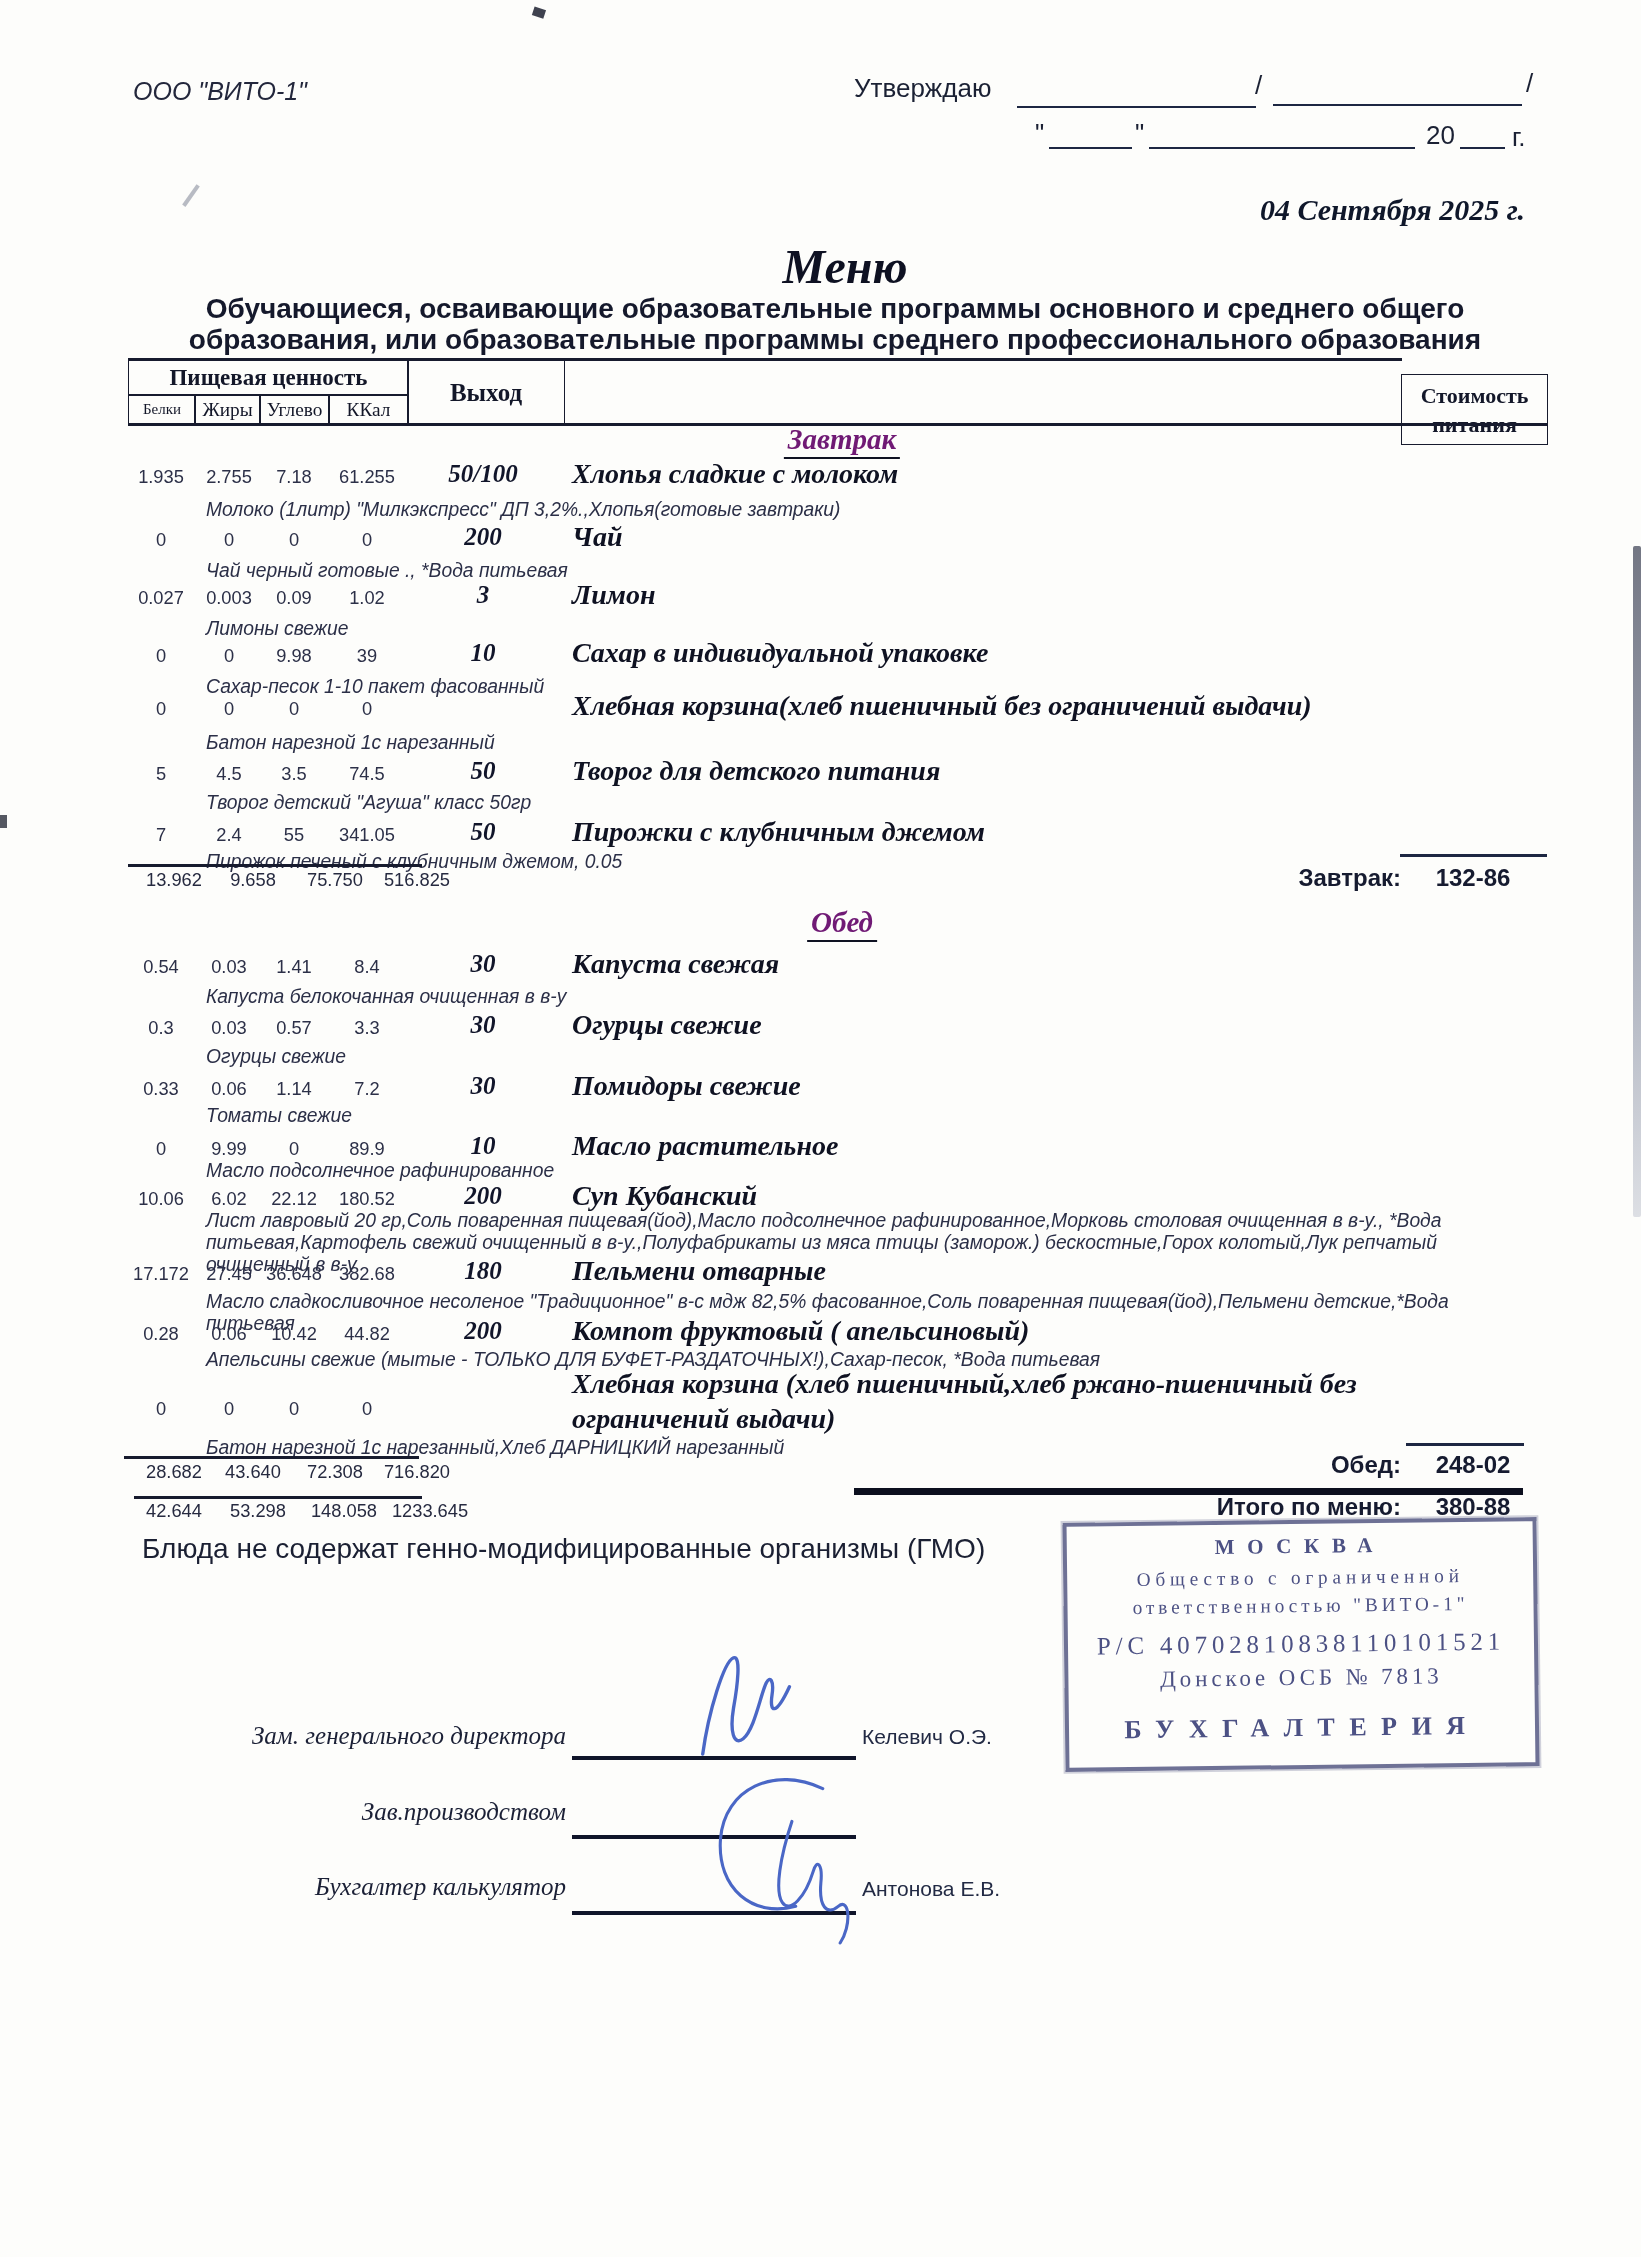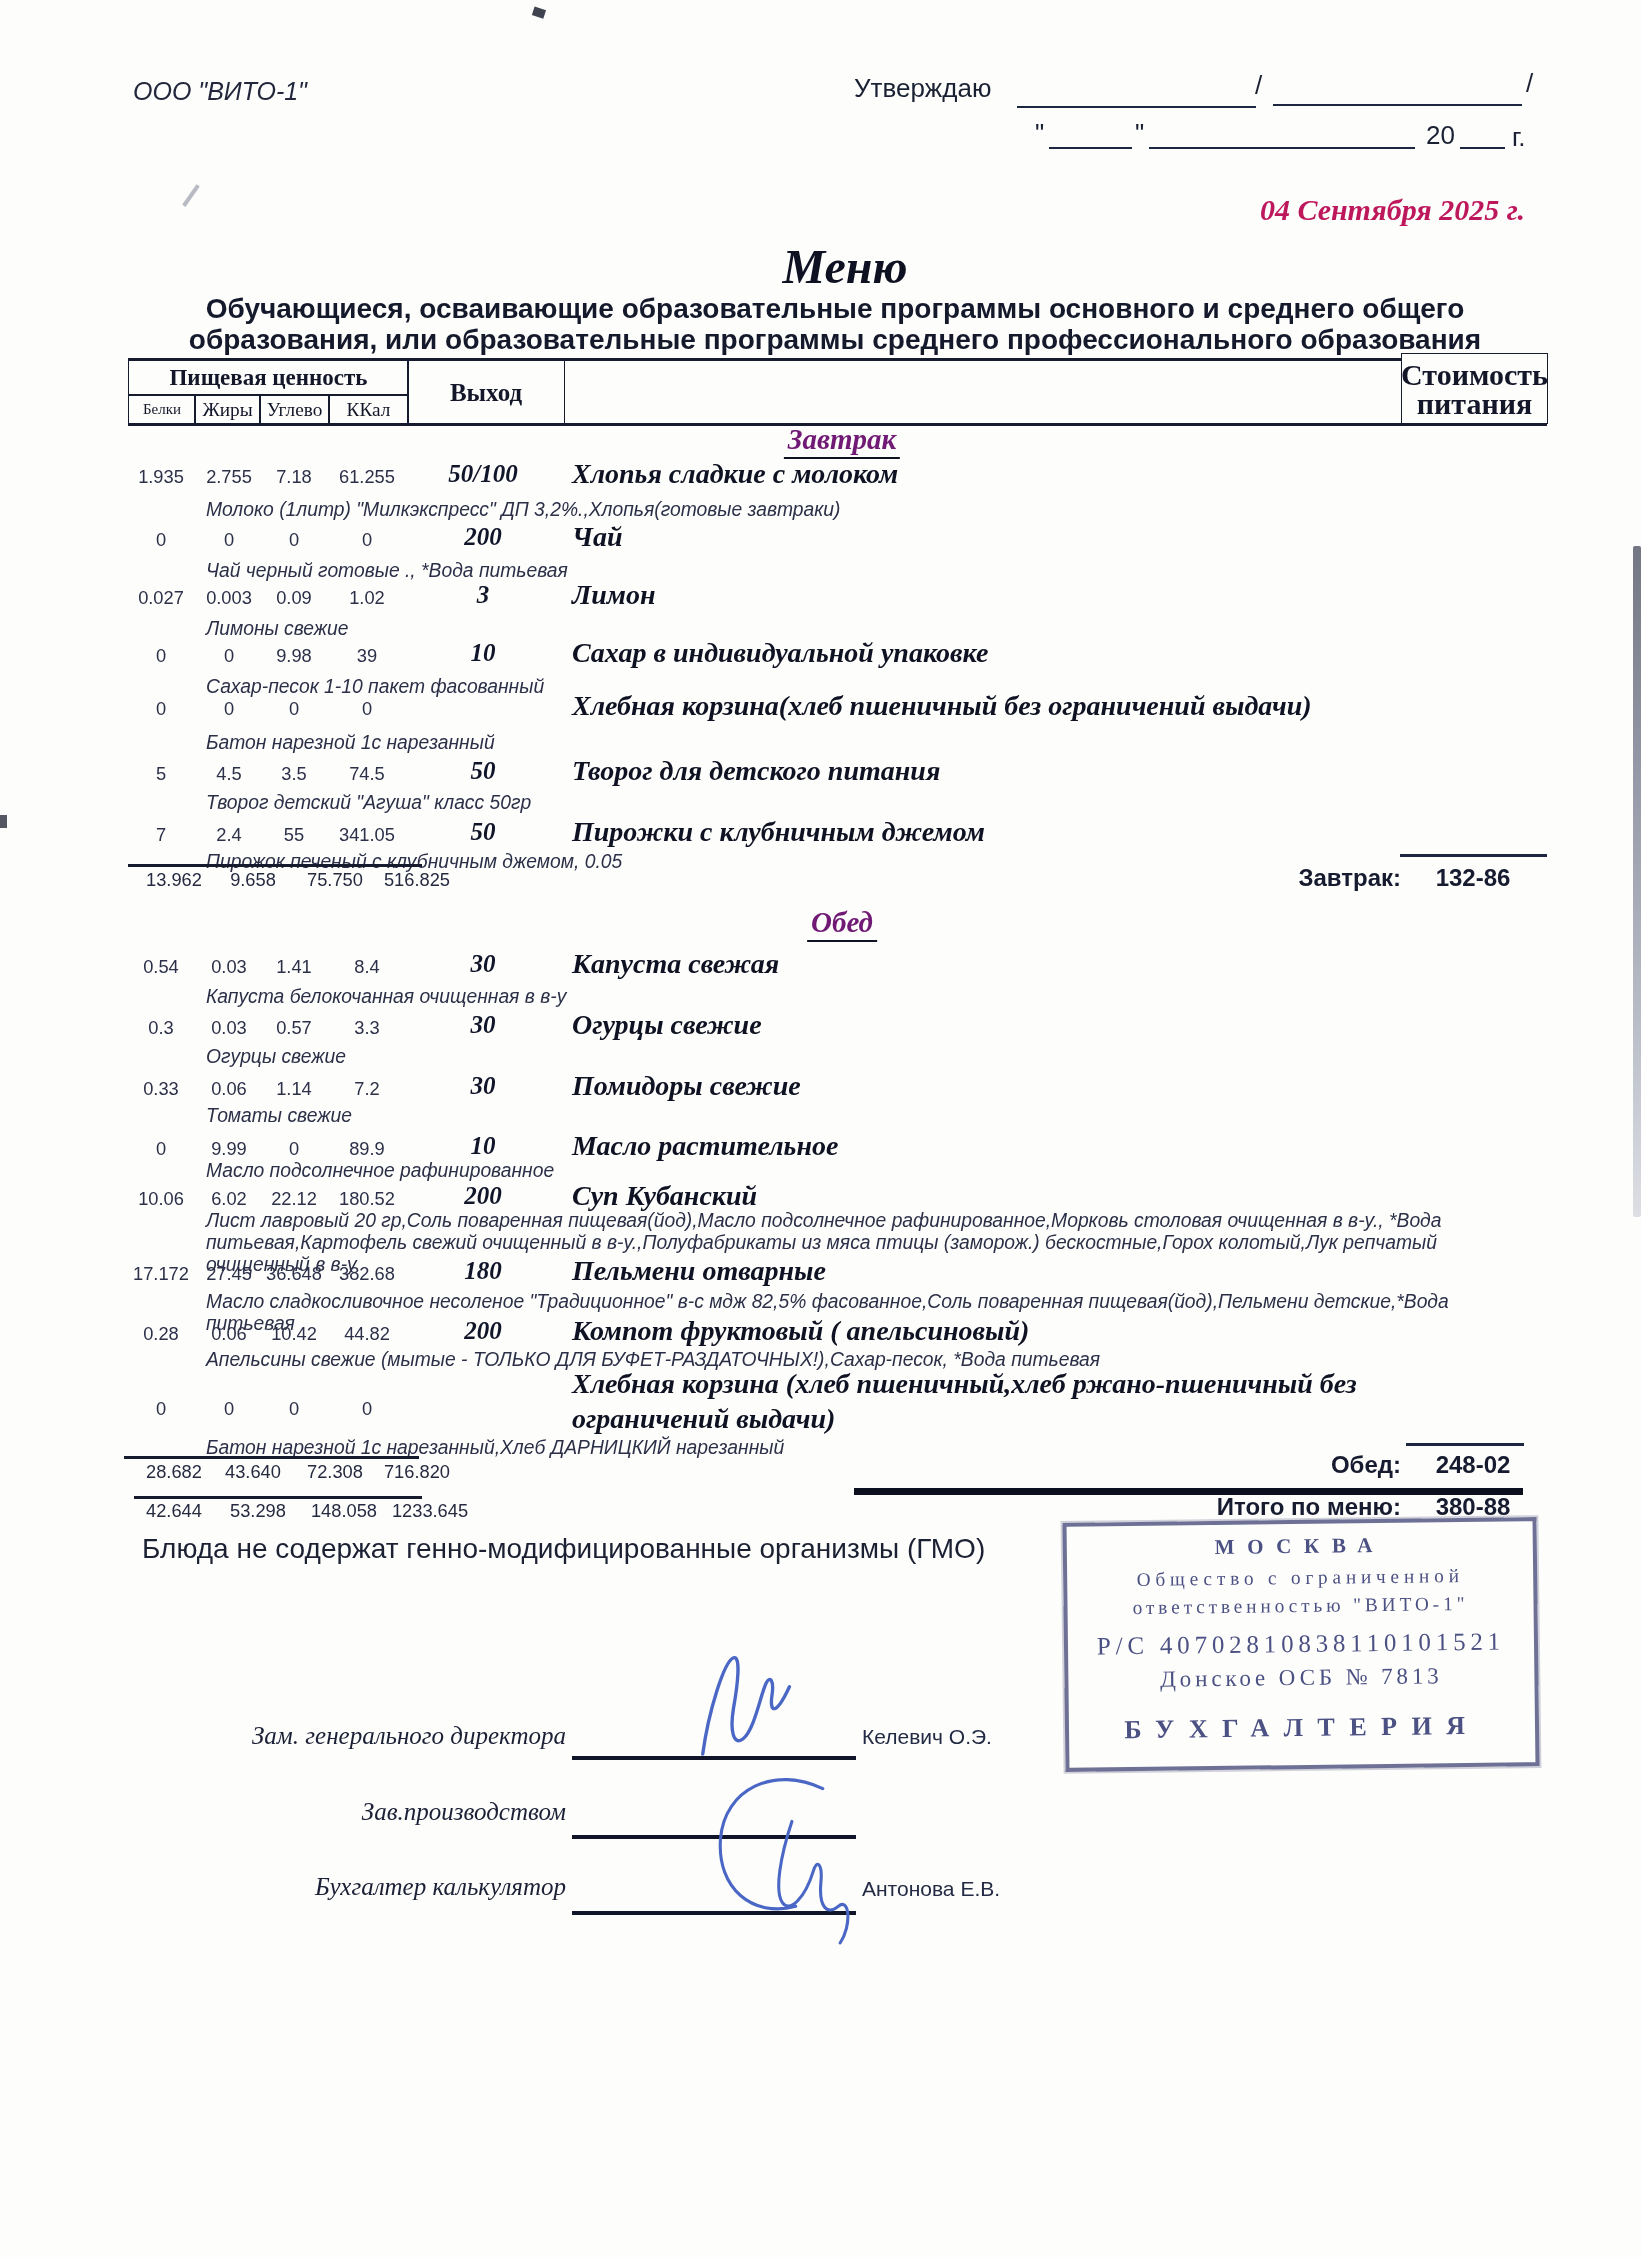--- a/index.html
+++ b/index.html
@@ -7,21 +7,21 @@
        font-family:"Liberation Sans",sans-serif;color:#22263a;overflow:hidden;}
 
   .abs{position:absolute;}
 
   
   .org{left:133px;top:77px;font:italic 25px "Liberation Sans",sans-serif;color:#23273c;}
   .ap-label{left:854px;top:73px;font:26px "Liberation Sans",sans-serif;color:#1b2134;}
   .ap-txt{font:26px "Liberation Sans",sans-serif;color:#1b2134;}
   .uline{border-bottom:2.9px solid #1d2742;height:0;}
   .date{left:1139px;top:193px;width:386px;text-align:right;
-        font:bold italic 30px "Liberation Serif",serif;color:#be185d;}
+        font:bold italic 30px "Liberation Serif",serif;color:#0f172a;}
 
   .title{left:845px;top:239px;transform:translateX(-50%);
          font:bold italic 48px "Liberation Serif",serif;color:#0e1122;}
   .subtitle{left:0;width:1670px;text-align:center;
             font:bold 28px "Liberation Sans",sans-serif;color:#15192c;}
 
   
   .hbox{position:absolute;border:1.9px solid #171b2e;box-sizing:border-box;
         display:flex;align-items:center;justify-content:center;text-align:center;
         font-family:"Liberation Serif",serif;color:#131729;}
@@ -106,21 +106,21 @@
   <div class="abs title">Меню</div>
   <div class="abs subtitle" style="top:293px">Обучающиеся, осваивающие образовательные программы основного и среднего общего</div>
   <div class="abs subtitle" style="top:324px">образования, или образовательные программы среднего профессионального образования</div>
 
   <div class="hbox" style="left:128px;top:360px;width:281px;height:36px;font-size:23px;font-weight:bold">Пищевая ценность</div>
   <div class="hbox" style="left:128px;top:394px;width:68px;height:31px;font-size:15px">Белки</div>
   <div class="hbox" style="left:194px;top:394px;width:67px;height:31px;font-size:19.3px">Жиры</div>
   <div class="hbox" style="left:259px;top:394px;width:71px;height:31px;font-size:19.3px">Углево</div>
   <div class="hbox" style="left:328px;top:394px;width:81px;height:31px;font-size:19.3px">ККал</div>
   <div class="hbox" style="left:407px;top:360px;width:158px;height:65px;font-size:25px;font-weight:bold">Выход</div>
-  <div class="hbox" style="left:1401px;top:353px;width:147px;height:71px;font-size:30px;font-weight:bold;flex-direction:column;line-height:29px">
+  <div class="hbox" style="left:1401px;top:374px;width:147px;height:71px;font-size:22px;font-weight:bold;flex-direction:column;line-height:29px">
      <span>Стоимость</span>
      <span>питания</span>
   </div>
   <div class="hline" style="left:128px;top:358px;width:1274px;height:2.9px"></div>
   <div class="hline" style="left:128px;top:423px;width:1419px;height:2.9px"></div>
 
   <div class="sec-head" style="top:423px">Завтрак</div>
   <div class="sec-head" style="top:906px">Обед</div>
 
   <div id="rows-0">

